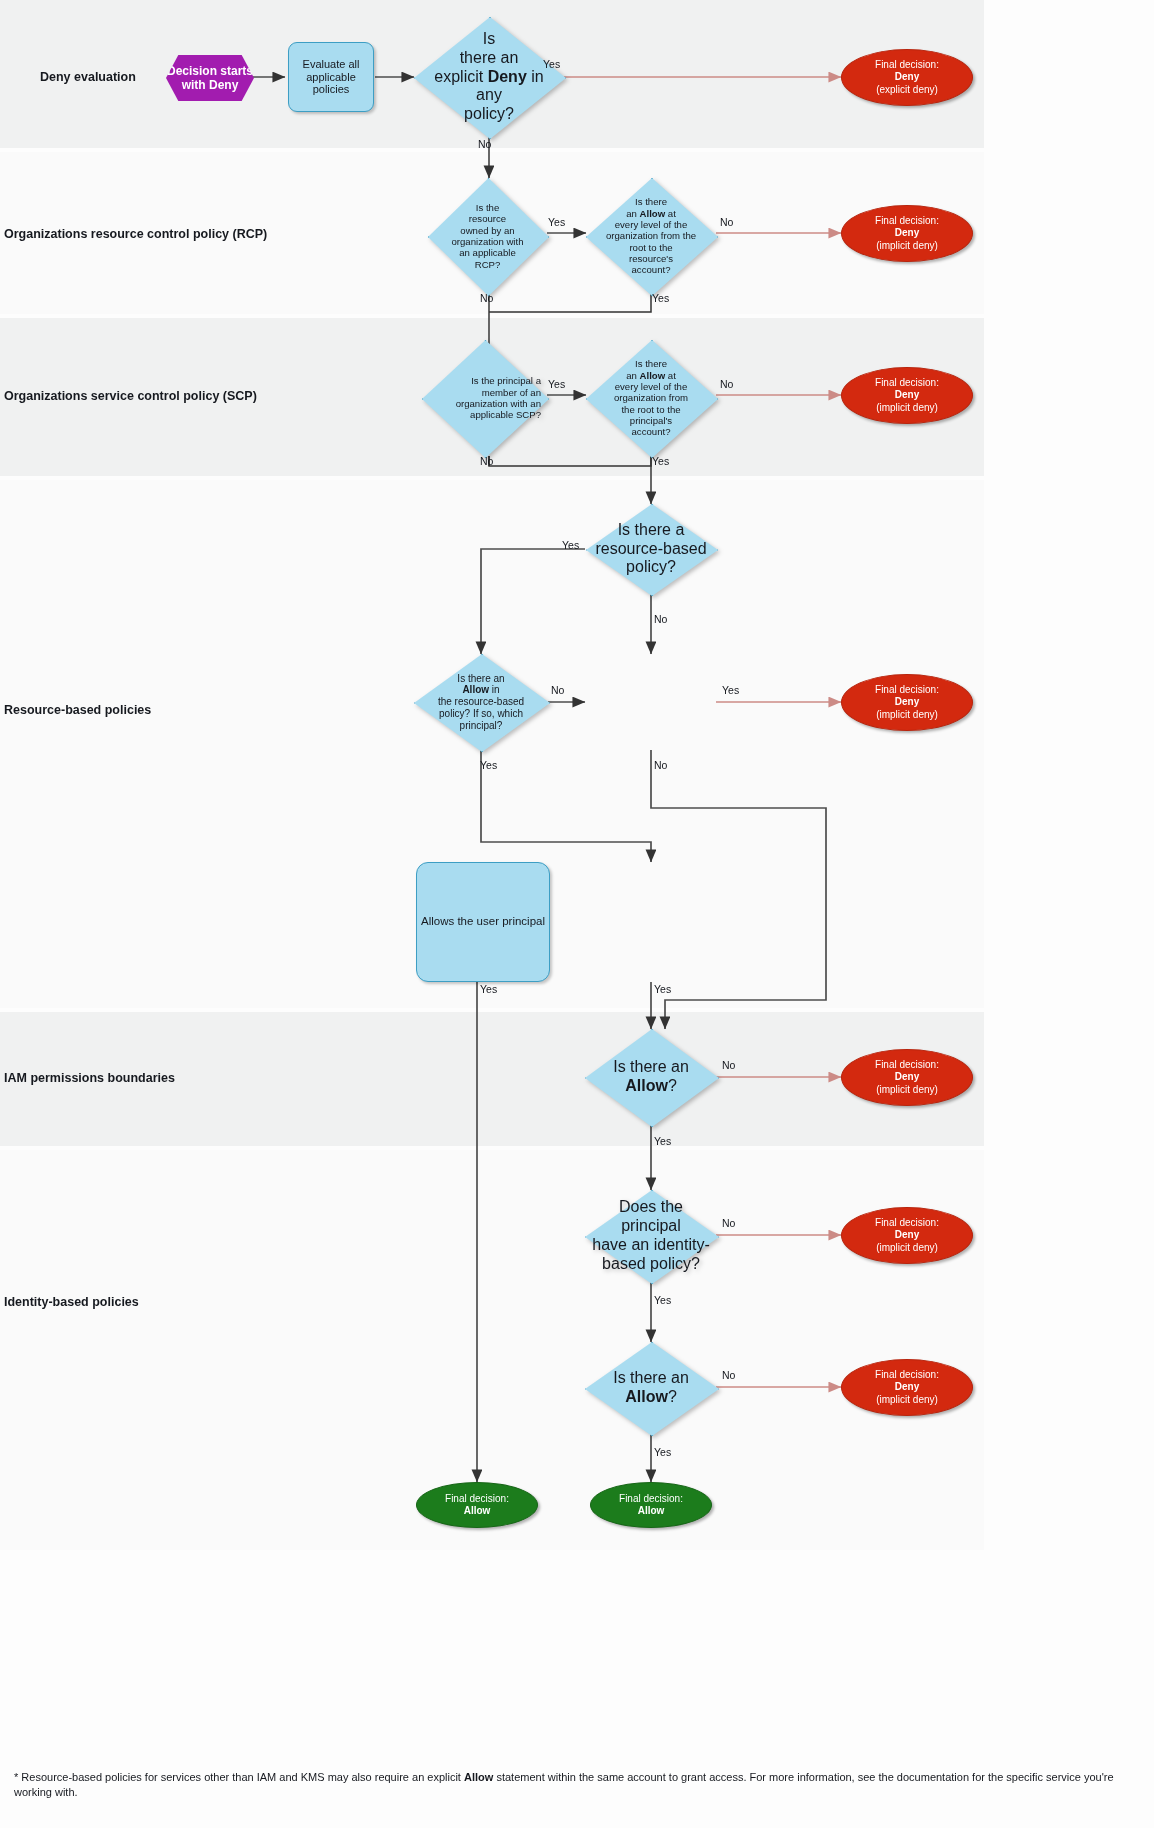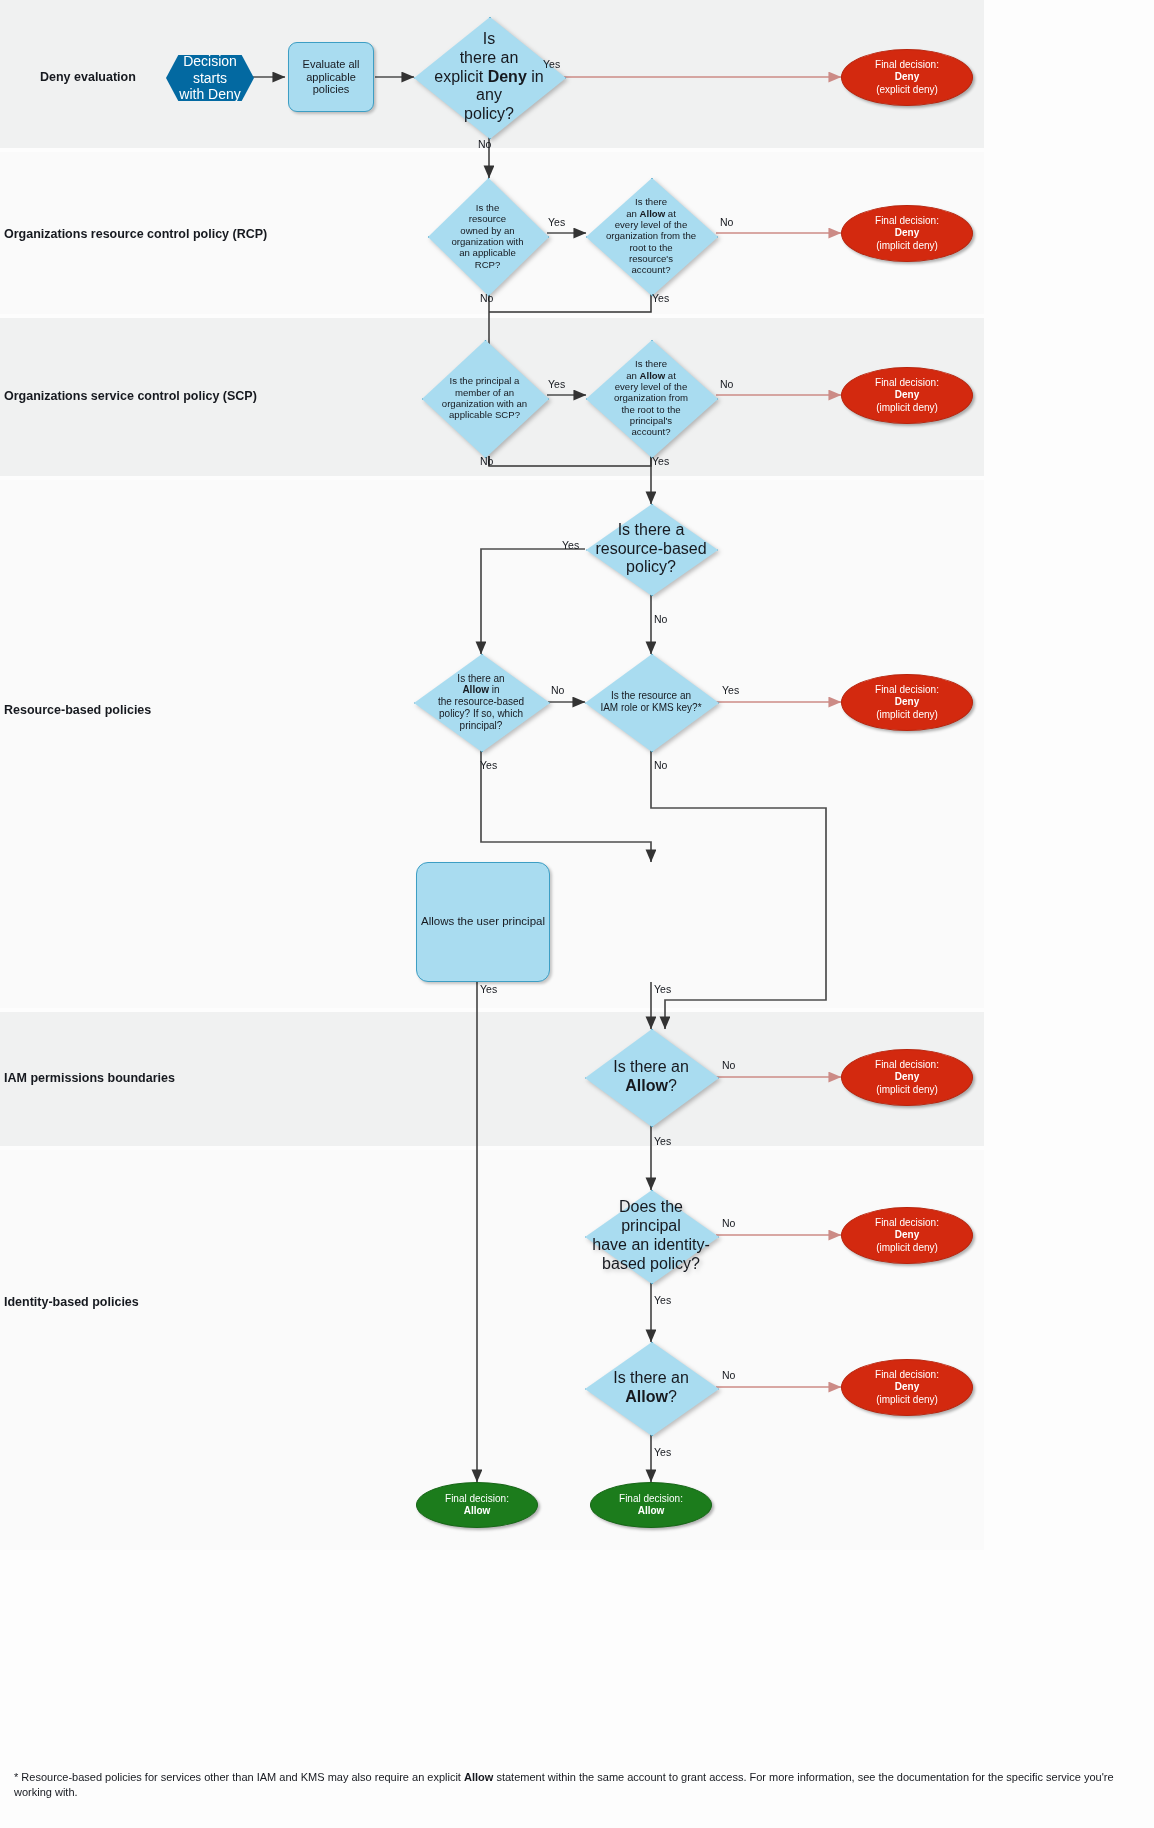--- a/index.html
+++ b/index.html
@@ -19,23 +19,24 @@
 
   
   #wires{position:absolute;left:0;top:0;width:1154px;height:1828px;pointer-events:none;}
 
   
   .node{position:absolute;box-sizing:border-box;display:flex;align-items:center;justify-content:center;text-align:center;}
   .node .txt{display:block;width:100%;line-height:1.18;}
 
   
   .hex{
-    background:#0369a1;color:#ffffff;font-size:14px;
+    background:#a21caf;color:#ffffff;font-size:12px;
     clip-path:polygon(14% 0,86% 0,100% 50%,86% 100%,14% 100%,0 50%);
     filter:drop-shadow(2px 2px 2px rgba(0,0,0,.28));
+    font-weight:bold;
   }
   
   .proc{
     background:#a9dcf0;border:1.4px solid #3d9ec4;border-radius:9px;
     color:#16191f;font-size:11px;
     box-shadow:2px 2px 3px rgba(0,0,0,.22);
   }
   .proc.big{font-size:11.5px;border-radius:12px;}
 
   
@@ -206,21 +207,21 @@
   </div>
 
   <div class="node oval deny" style="left:841px;top:205px;width:132px;height:57px;">
     <span class="txt">
       <span>Final decision:</span><br>
       <b>Deny</b><br>
       <span>(implicit deny)</span>
     </span>
   </div>
 
-  <div class="node dia" style="left:422px;top:340px;width:125px;height:116px;">
+  <div class="node dia" style="left:422px;top:340px;width:125px;height:116px;text-align:right;">
     <span class="shape"></span>
     <span class="txt" style="font-size:9.6px;">
       <span>Is the principal a</span><br>
       <span>member of an</span><br>
       <span>organization with an</span><br>
       <span>applicable SCP?</span>
     </span>
   </div>
 
   <div class="node dia" style="left:586px;top:340px;width:130px;height:116px;">
@@ -257,27 +258,20 @@
     <span class="shape"></span>
     <span class="txt" style="font-size:10px;">
       <span>Is there an</span><br>
       <b>Allow</b><span> in</span><br>
       <span>the resource-based</span><br>
       <span>policy? If so, which</span><br>
       <span>principal?</span>
     </span>
   </div>
 
-  <div class="node dia" style="left:585px;top:654px;width:132px;height:96px;">
-    <span class="shape"></span>
-    <span class="txt" style="font-size:10px;">
-      <span>Is the resource an</span><br>
-      <span>IAM role or KMS key?*</span>
-    </span>
-  </div>
 
   <div class="node oval deny" style="left:841px;top:674px;width:132px;height:57px;">
     <span class="txt">
       <span>Final decision:</span><br>
       <b>Deny</b><br>
       <span>(implicit deny)</span>
     </span>
   </div>
 
   <div class="node proc big" style="left:416px;top:862px;width:134px;height:120px;">

